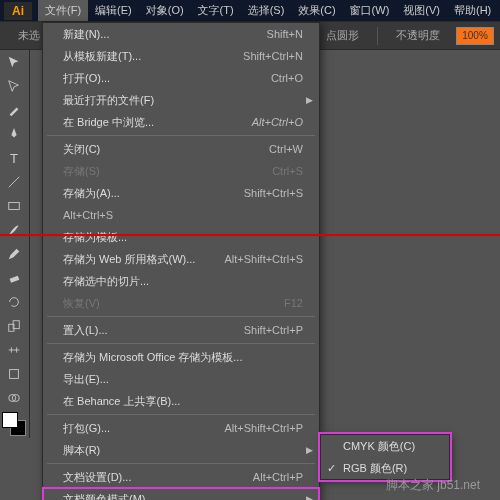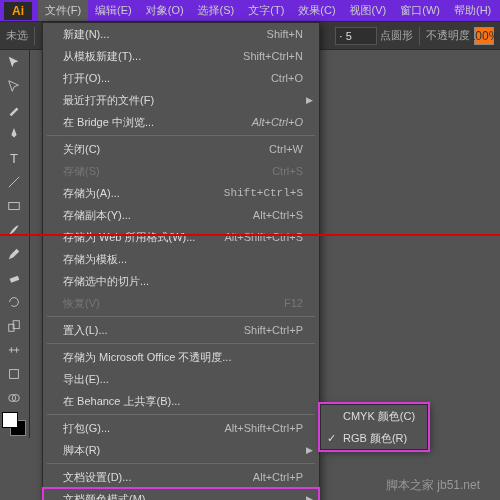--- a/index.html
+++ b/index.html
@@ -1,60 +1,60 @@
 <!DOCTYPE html>
 <html><head>
 <meta charset="utf-8">
 <style>
 *{margin:0;padding:0;box-sizing:border-box;font-family:"Microsoft YaHei",Arial,sans-serif;font-size:11px}
 body{background:#4a4a4a;width:500px;height:500px;overflow:hidden;position:relative}
 .app{width:500px;height:500px;background:#535353;position:relative}
-.menubar{height:22px;background:#6d28d9;display:flex;align-items:center;padding-left:4px;border-bottom:1px solid #2a2a2a}
+.menubar{height:22px;background:#0f172a;display:flex;align-items:center;padding-left:4px;border-bottom:1px solid #2a2a2a}
 .ai-logo{width:28px;height:18px;background:#2a2a2a;color:#ff9a00;font-weight:bold;font-size:12px;display:flex;align-items:center;justify-content:center;margin-right:6px}
 .menu-item{color:#ccc;padding:3px 7px;cursor:pointer}
 .menu-item.active{background:#5a5a5a}
 .optbar{height:28px;background:#383838;display:flex;align-items:center;padding:0 6px;color:#bbb;border-bottom:1px solid #2a2a2a}
 .optbar .ptbox{width:42px;height:18px;background:#2f2f2f;border:1px solid #555;color:#ddd;padding:0 3px;margin:0 3px;display:inline-flex;align-items:center}
-.optbar .lbl{margin:0 0;color:#aaa}
+.optbar .lbl{margin:0 12px;color:#aaa}
 .sep{width:1px;height:18px;background:#555;margin:0 6px}
 .toolpanel{position:absolute;left:0;top:50px;width:30px;background:#535353;border-right:1px solid #2a2a2a}
 .tool{width:28px;height:24px;display:flex;align-items:center;justify-content:center;color:#ccc;font-size:13px}
 .tool svg{width:14px;height:14px;fill:#ccc}
 .swatch{width:24px;height:24px;margin:2px;position:relative}
 .sw-f{position:absolute;top:0;left:0;width:16px;height:16px;background:#fff;border:1px solid #000}
 .sw-b{position:absolute;bottom:0;right:0;width:16px;height:16px;background:#000;border:1px solid #888}
 .redline{position:absolute;left:0;top:234px;width:500px;height:2px;background:#d00;z-index:50}
 .dropdown{position:absolute;left:42px;top:22px;width:278px;background:#535353;border:1px solid #2a2a2a;box-shadow:2px 2px 8px rgba(0,0,0,.5);z-index:10}
 .drow{display:flex;justify-content:space-between;align-items:center;height:22px;padding:0 16px 0 20px;color:#ddd;cursor:pointer;position:relative}
 .drow.disabled{color:#777}
 .drow .arrow{position:absolute;right:6px;font-size:9px;color:#bbb}
 .dsep{height:1px;background:#6a6a6a;margin:2px 4px}
 .drow.hl{outline:2px solid #d83bd8;outline-offset:-1px}
-.submenu{position:absolute;left:320px;top:404px;width:108px;background:#535353;border:1px solid #2a2a2a;box-shadow:2px 2px 8px rgba(0,0,0,.5);z-index:20;outline:2px solid #d83bd8}
+.submenu{position:absolute;left:320px;top:434px;width:130px;background:#535353;border:1px solid #2a2a2a;box-shadow:2px 2px 8px rgba(0,0,0,.5);z-index:20;outline:2px solid #d83bd8}
 .srow{display:flex;align-items:center;height:22px;padding:0 10px 0 22px;color:#ddd;position:relative;cursor:pointer}
 .srow .chk{position:absolute;left:6px;font-size:11px}
 .watermark{position:absolute;right:20px;bottom:6px;color:#999;font-size:12px;z-index:60}
-.pctbox{width:20px;height:18px;background:#f97316;color:#333;border:1px solid #888;display:inline-flex;align-items:center;justify-content:center;font-size:12px;margin-left:4px}
+.pctbox{width:38px;height:18px;background:#f97316;color:#333;border:1px solid #888;display:inline-flex;align-items:center;justify-content:center;font-size:10px;margin-left:4px}
 </style>
 </head>
 <body>
 
 <div class="app">
 
 <div class="menubar">
 <div class="ai-logo">Ai</div>
 <div id="menus" style="display: inline-flex;">
         <span class="menu-item active">文件(F)</span>
         <span class="menu-item">编辑(E)</span>
         <span class="menu-item">对象(O)</span>
+        <span class="menu-item">文字(T)</span>
         <span class="menu-item">选择(S)</span>
-        <span class="menu-item">文字(T)</span>
         <span class="menu-item">效果(C)</span>
+        <span class="menu-item">窗口(W)</span>
         <span class="menu-item">视图(V)</span>
-        <span class="menu-item">窗口(W)</span>
         <span class="menu-item">帮助(H)</span>
       </div>
 </div>
 
 <div class="optbar">
 <span class="lbl">未选</span>
 <span class="sep"></span>
 <span style="flex:1"></span>
 <span class="ptbox">· 5</span>
 <span class="lbl">点圆形</span>
@@ -168,48 +168,47 @@
       <div class="drow">
         <span>关闭(C)</span>
         <span style="color: rgb(187, 187, 187);">Ctrl+W</span>
       </div>
       <div class="drow disabled">
         <span>存储(S)</span>
         <span style="color: rgb(119, 119, 119);">Ctrl+S</span>
       </div>
       <div class="drow">
         <span>存储为(A)...</span>
-        <span style="color: rgb(187, 187, 187); font-family: Liberation Mono, monospace;">Shift+Ctrl+S</span>
-      </div>
-      <div class="drow">
-        <span>存储副本(Y)...</span>
+        <span style="color: rgb(187, 187, 187);">Shift+Ctrl+S</span>
+      </div>
+      <div class="drow">
         <span style="color: rgb(187, 187, 187);">Alt+Ctrl+S</span>
+      </div>
+      <div class="drow">
+        <span>存储为模板...</span>
       </div>
       <div class="drow">
         <span>存储为 Web 所用格式(W)...</span>
         <span style="color: rgb(187, 187, 187);">Alt+Shift+Ctrl+S</span>
-      </div>
-      <div class="drow">
-        <span>存储为模板...</span>
       </div>
       <div class="drow">
         <span>存储选中的切片...</span>
       </div>
       <div class="drow disabled">
         <span>恢复(V)</span>
         <span style="color: rgb(119, 119, 119);">F12</span>
       </div>
       <div class="dsep"></div>
       <div class="drow">
         <span>置入(L)...</span>
         <span style="color: rgb(187, 187, 187);">Shift+Ctrl+P</span>
       </div>
       <div class="dsep"></div>
       <div class="drow">
-        <span>存储为 Microsoft Office 不透明度...</span>
+        <span>存储为 Microsoft Office 存储为模板...</span>
       </div>
       <div class="drow">
         <span>导出(E)...</span>
       </div>
       <div class="drow">
         <span>在 Behance 上共享(B)...</span>
       </div>
       <div class="dsep"></div>
       <div class="drow">
         <span>打包(G)...</span>

